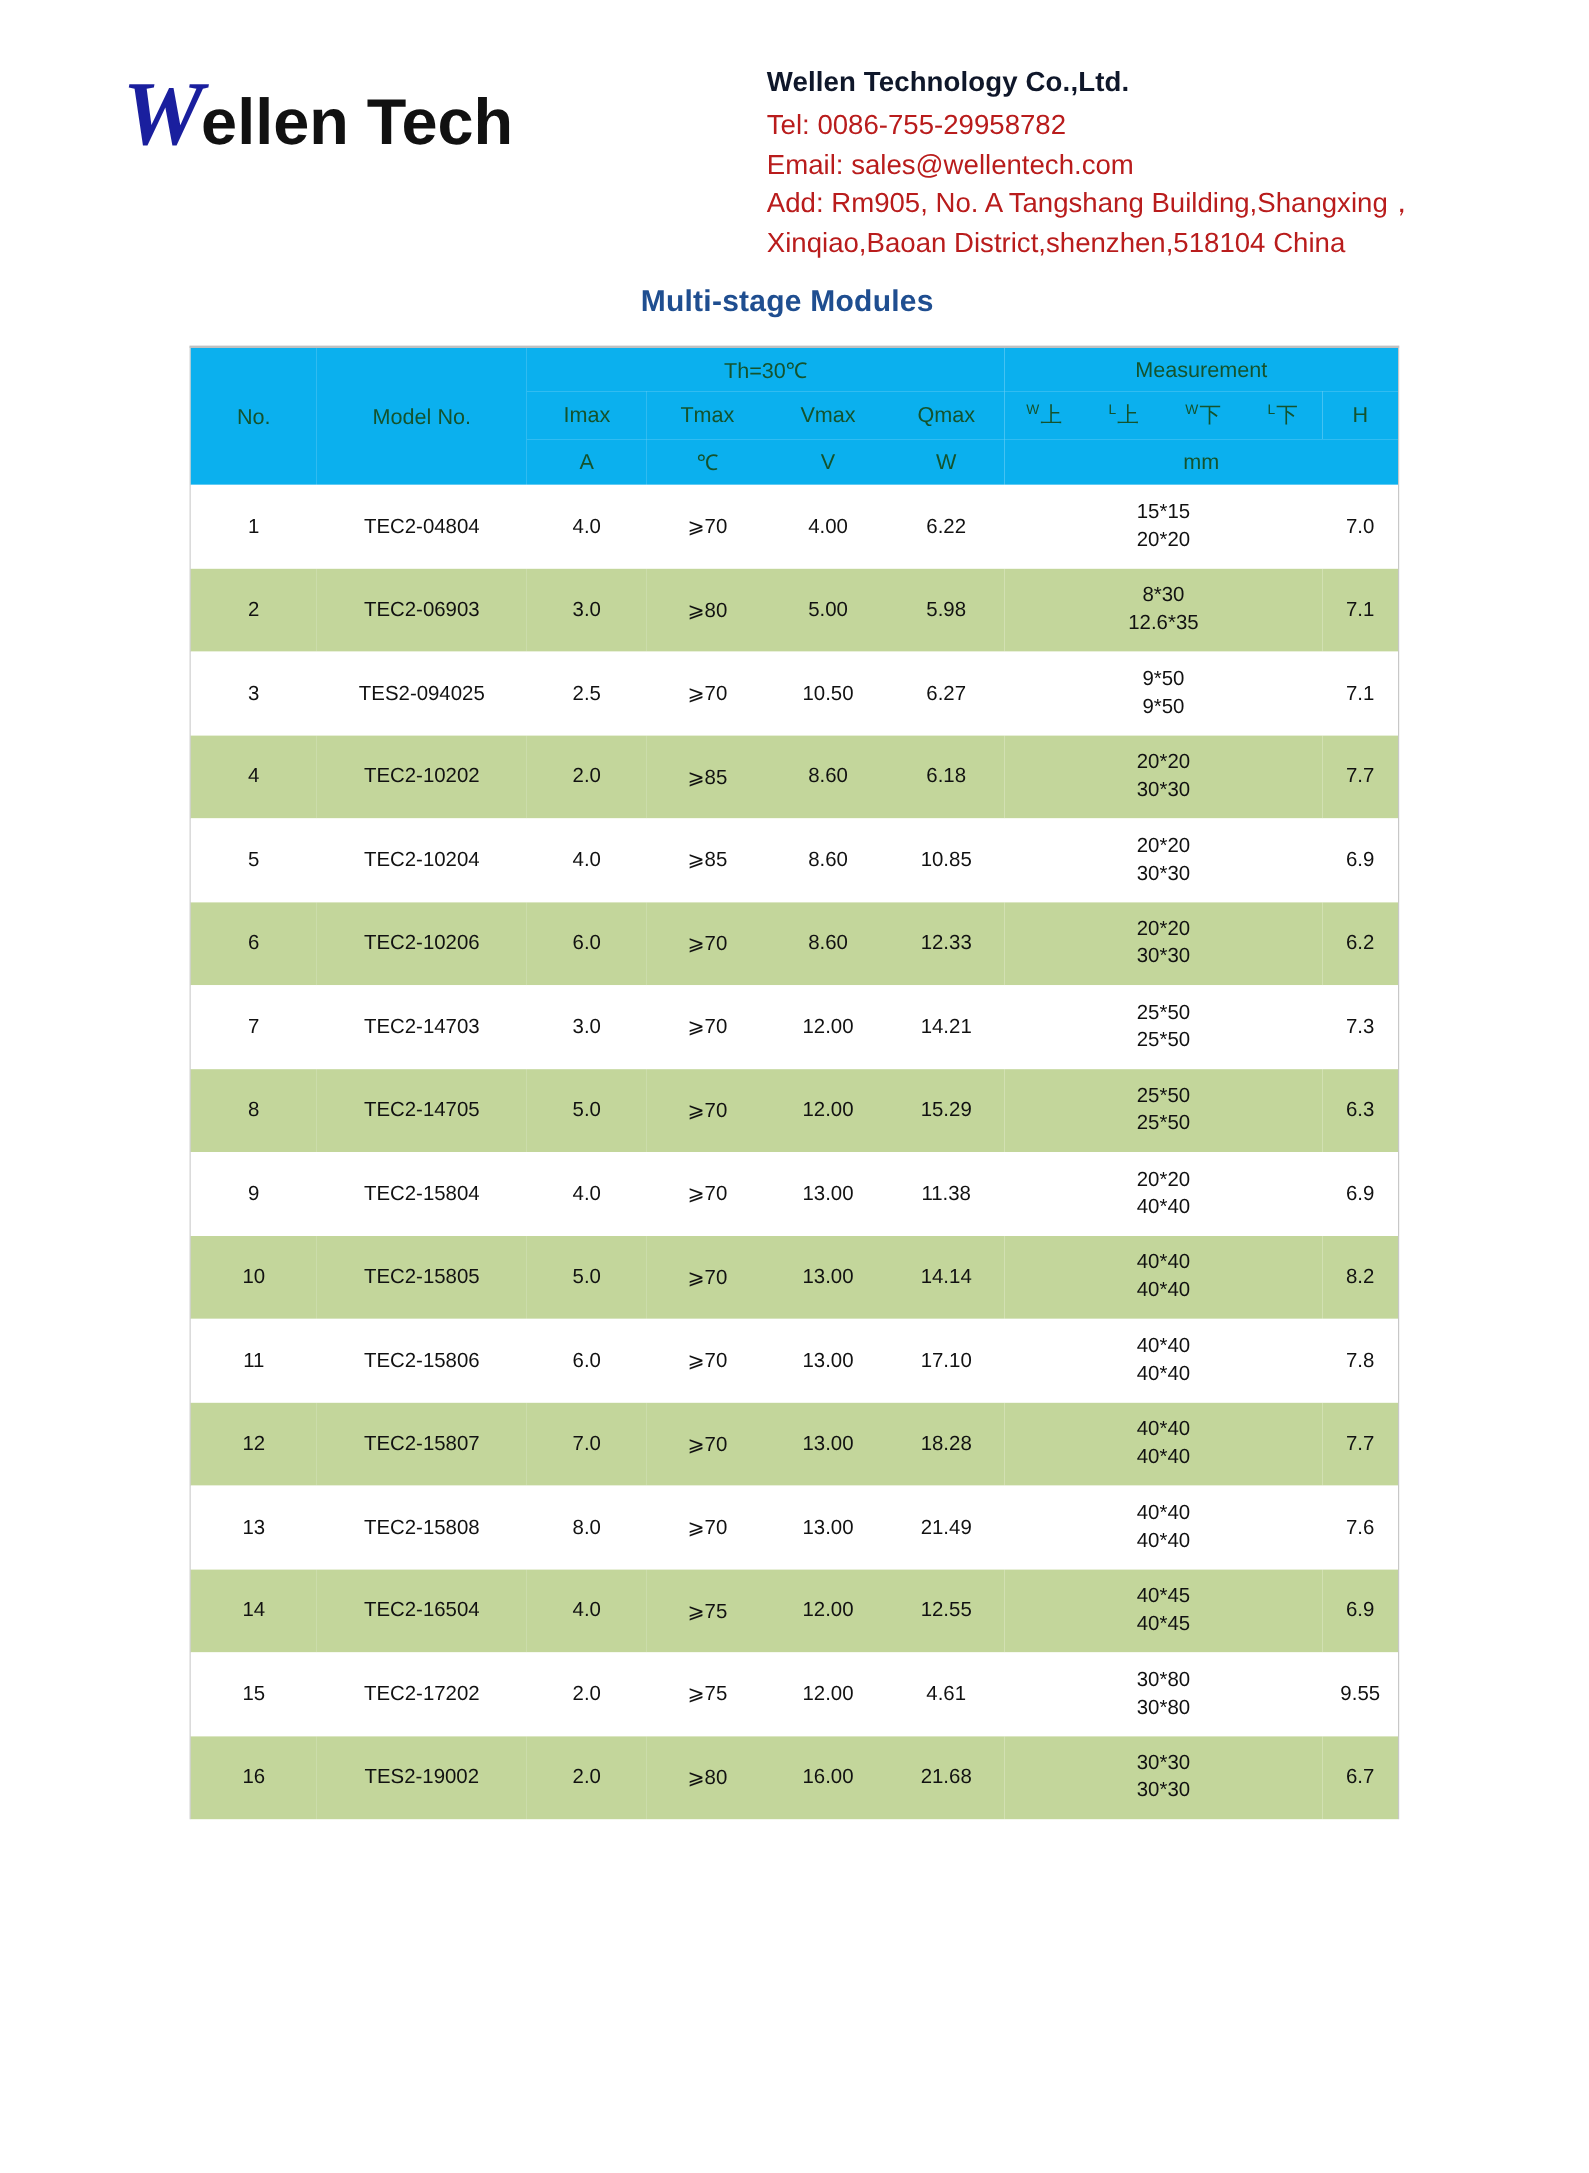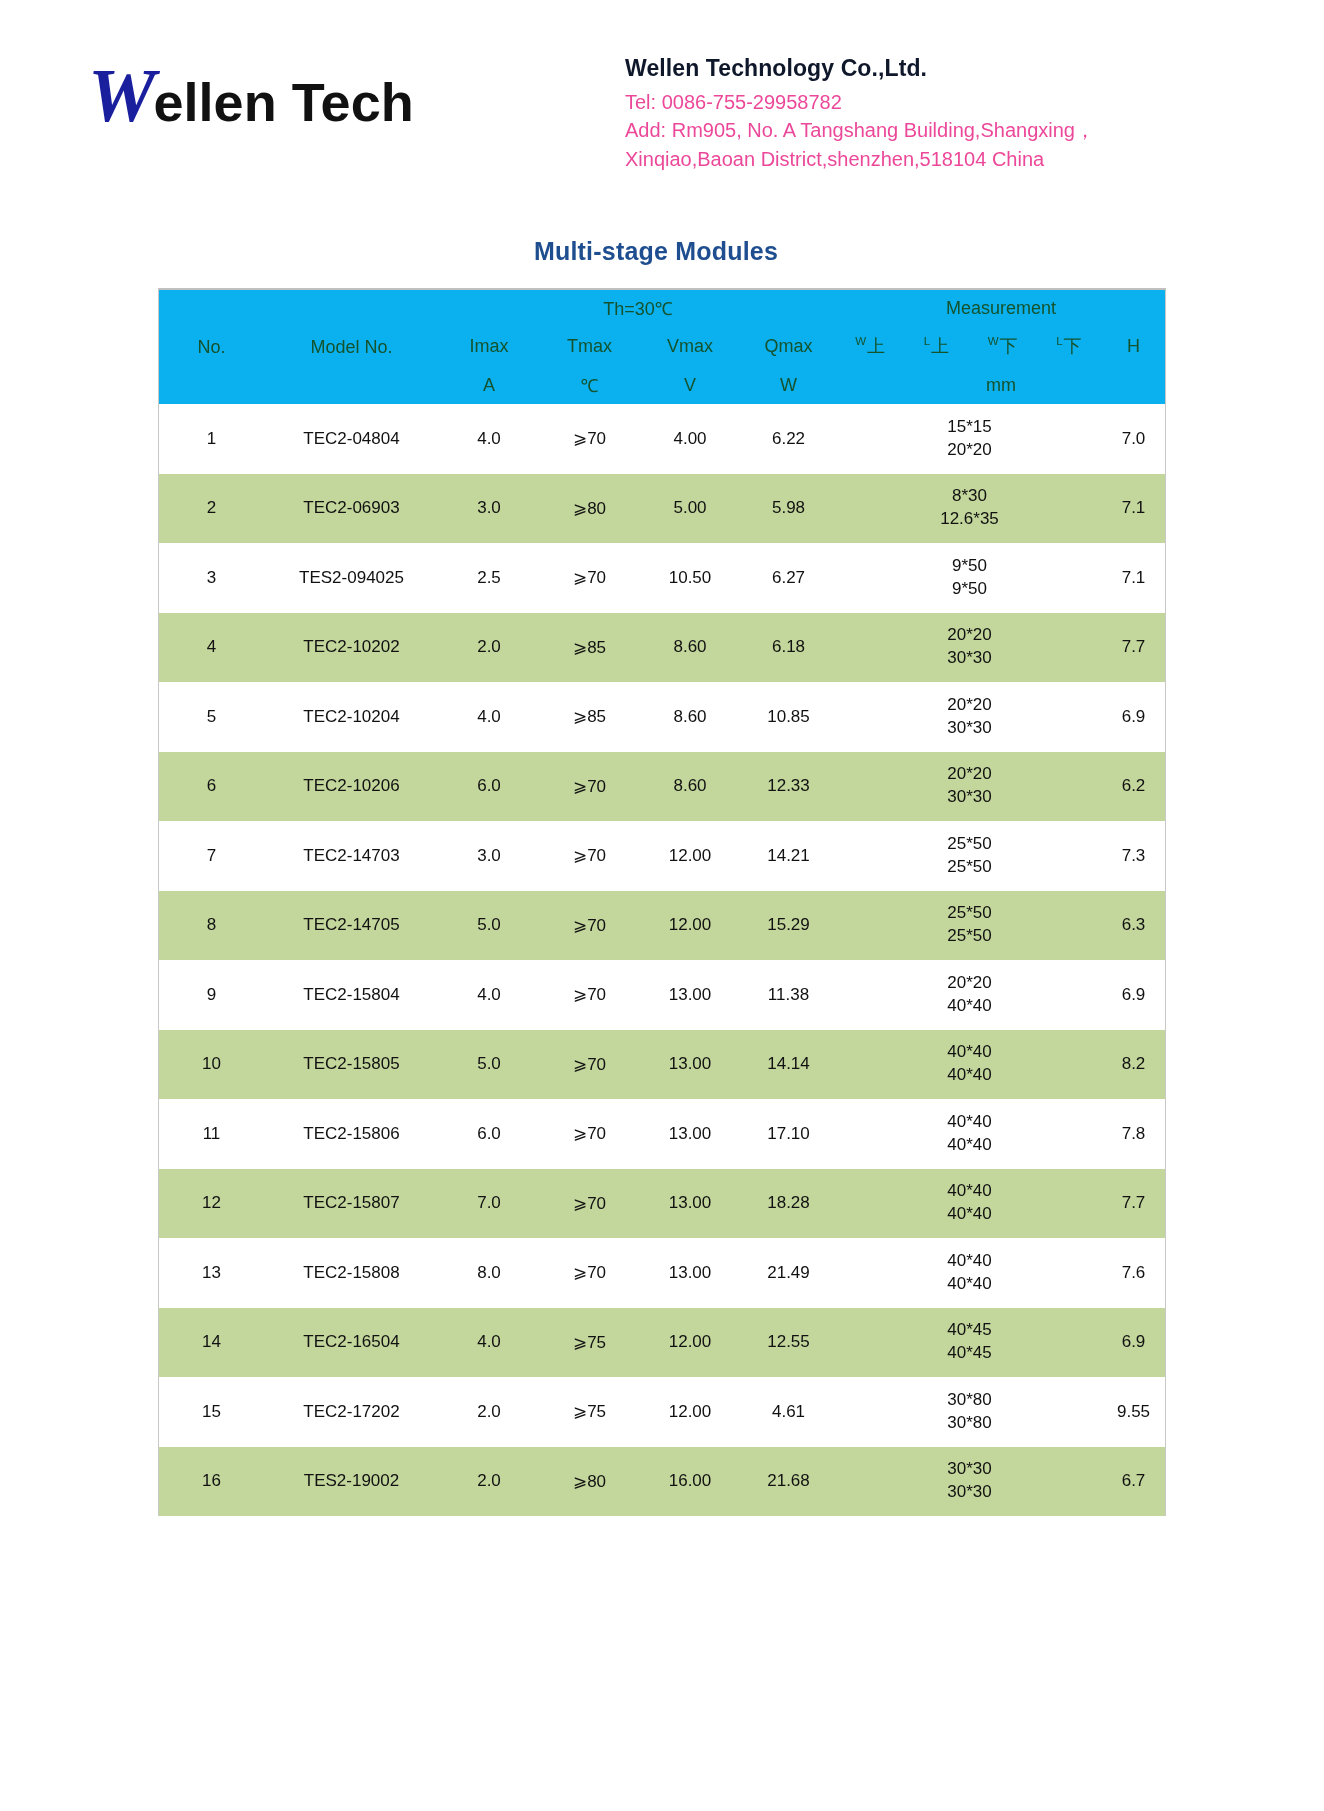--- a/index.html
+++ b/index.html
@@ -14,20 +14,21 @@
     color: #000000;
     overflow: hidden;
     position: relative;
   }
 
   
   .page-header {
     position: relative;
     height: 205px;
     padding: 16px;
+    margin-left: 14px;
   }
   .logo-block {
     position: absolute;
     left: 88px;
     top: 57px;
     white-space: nowrap;
   }
   .logo-w {
     font-family: "Liberation Serif", serif;
     font-style: italic;
@@ -53,22 +54,22 @@
     width: 540px;
   }
   .company-name {
     font-size: 23px;
     font-weight: bold;
     color: #0f172a;
     margin-bottom: 6px;
     letter-spacing: 0.1px;
   }
   .company-line {
-    font-size: 20px;
-    color: #ec4899;
+    font-size: 23px;
+    color: #b91c1c;
     line-height: 1.42;
     white-space: nowrap;
   }
 
   
   .doc-title {
     text-align: center;
     font-size: 25px;
     font-weight: bold;
     color: #1f4e90;
@@ -153,20 +154,21 @@
 
 <div class="page-header">
 
   <div class="logo-block">
     <span class="logo-w">W</span><span class="logo-rest">ellen Tech</span>
   </div>
 
   <div class="company-block">
     <div class="company-name">Wellen Technology Co.,Ltd.</div>
     <div class="company-line">Tel: 0086-755-29958782</div>
+    <div class="company-line">Email: sales@wellentech.com</div>
     <div class="company-line">Add: Rm905, No. A Tangshang Building,Shangxing，</div>
     <div class="company-line">Xinqiao,Baoan District,shenzhen,518104 China</div>
   </div>
 
 </div>
 
 <h1 class="doc-title">Multi-stage Modules</h1>
 
 <div class="table-wrap">
   <table class="spec">

